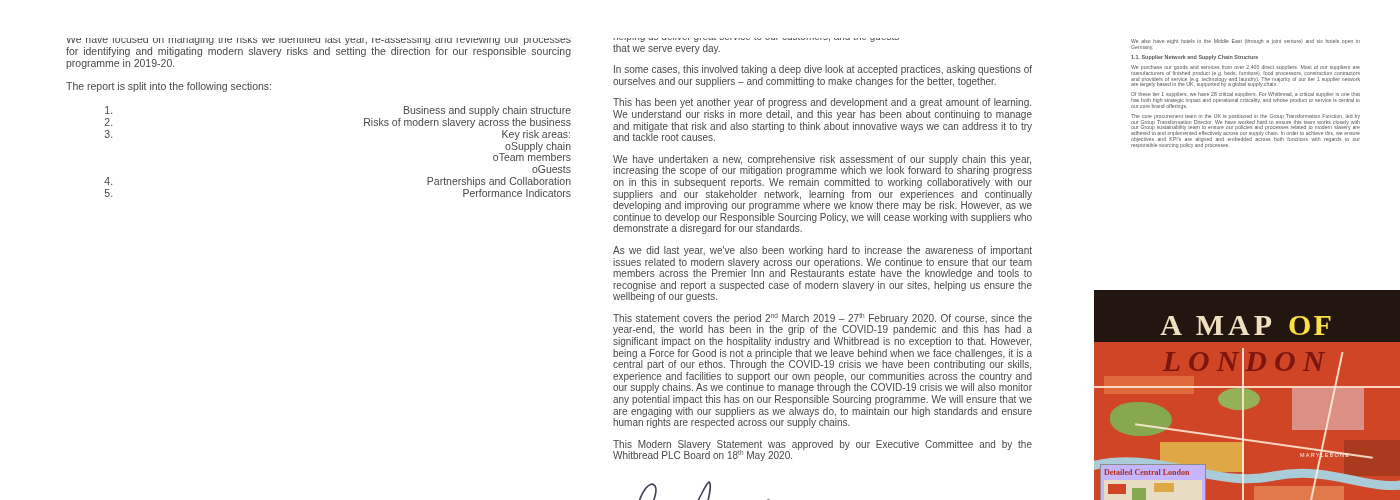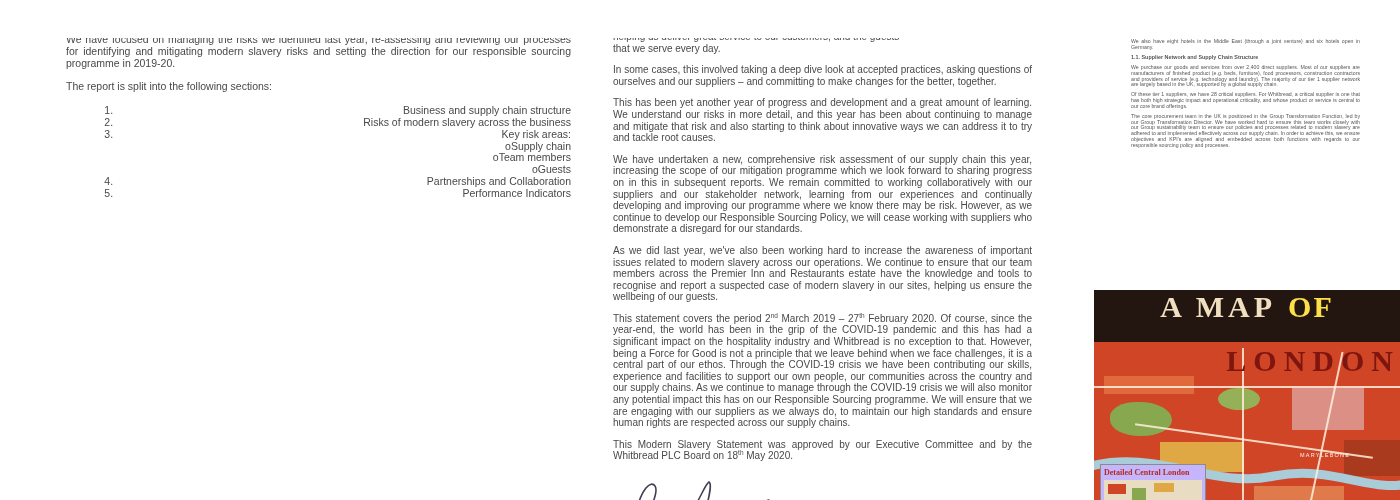--- a/index.html
+++ b/index.html
@@ -87,35 +87,35 @@
   .blk5 { left: 160px; top: 196px; width: 90px; height: 30px; background: #e07a4a; }
   .thames { position: absolute; left: 0; top: 128px; }
   .road { position: absolute; background: rgba(255, 240, 222, 0.85); }
   .r1 { left: 0; top: 96px; width: 306px; height: 2px; }
   .r2 { left: 148px; top: 58px; width: 2px; height: 190px; }
   .r3 { left: 40px; top: 150px; width: 240px; height: 1.5px; transform: rotate(8deg); }
   .r4 { left: 228px; top: 60px; width: 2px; height: 188px; transform: rotate(12deg); }
   .map-header {
     position: absolute; left: 0; top: 0; width: 100%; height: 52px;
     background: #231510;
-    display: flex; align-items: flex-start; justify-content: center; gap: 12px;
+    display: flex; align-items: flex-end; justify-content: center; gap: 12px;
   }
   .map-t1 {
     font-family: "Liberation Serif", "DejaVu Serif", serif;
     font-weight: bold; font-size: 30px; letter-spacing: 4px; color: #f0e0c0;
   }
   .map-t2 {
     font-family: "Liberation Serif", "DejaVu Serif", serif;
     font-weight: bold; font-size: 30px; letter-spacing: 2px; color: #fde047;
   }
   .map-t3 {
     position: absolute; left: 0; top: 54px; width: 100%;
-    text-align: right;
-    font-family: "Liberation Serif", "DejaVu Serif", serif;
-    font-weight: bold; font-size: 30px; letter-spacing: 7px; color: #7e150e;
+    text-align: center;
+    font-family: "Liberation Serif", "DejaVu Serif", serif;
+    font-weight: bold; font-size: 30px; letter-spacing: 7px; color: #7e150e; font-style: italic;
   }
   .district {
     position: absolute; left: 206px; top: 162px;
     font-size: 5.5px; letter-spacing: 1.2px; color: rgba(255,255,255,0.92);
   }
   .map-inset {
     position: absolute; left: 6px; bottom: 8px; width: 106px; height: 66px;
     background: #c4b5fd; border: 1px solid #8a8a8a; padding: 3px;
   }
   .inset-label {

